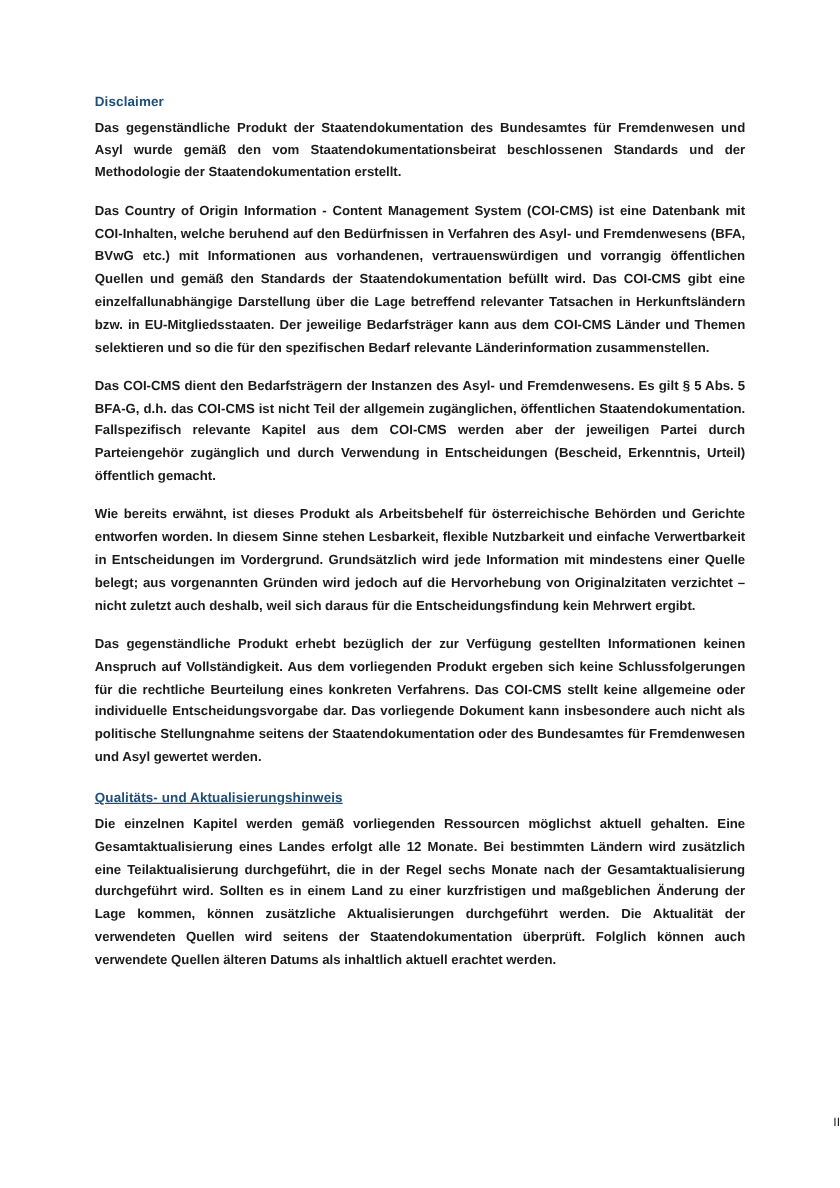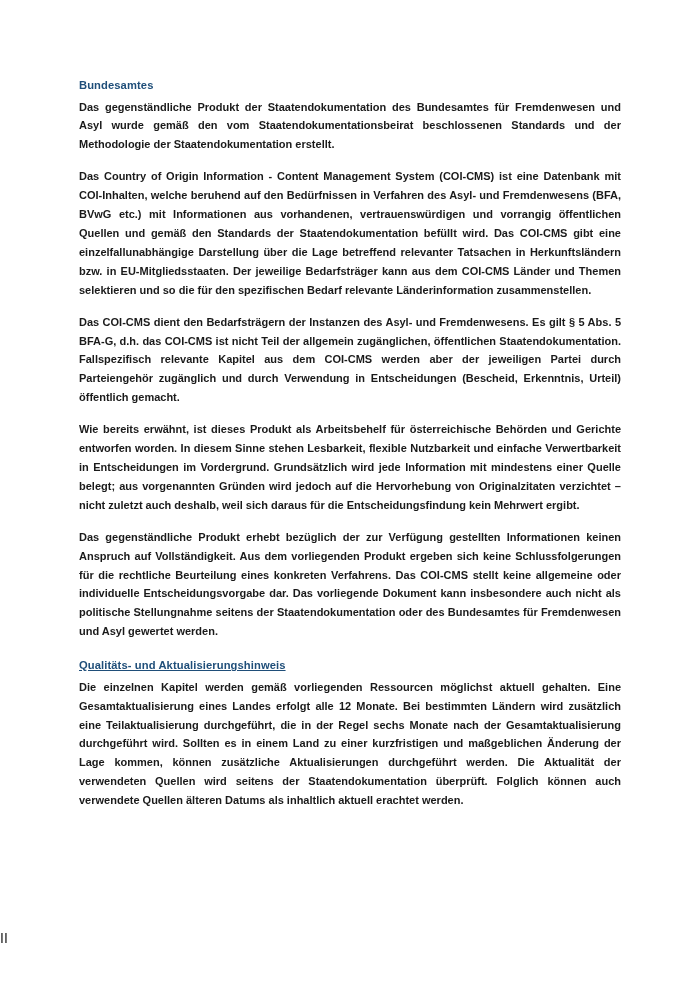--- a/index.html
+++ b/index.html
@@ -43,35 +43,35 @@
     text-justify: inter-word;
     color: #1a1a1a;
     hyphens: manual;
     font-weight: bold;
   }
   p.para:last-child {
     margin-bottom: 0;
   }
   .page-number {
     position: absolute;
-    left: 0;
+    left: 16px;
     right: 0;
     top: 930px;
-    text-align: left;
-    font-size: 14px;
+    text-align: right;
+    font-size: 10px;
     color: #1a1a1a;
   }
 </style>
 </head>
 <body>
 
 <div class="page">
   <div class="doc-body">
 
-    <h2 class="section-heading">Bundesamtes</h2>
+    <h2 class="section-heading">Disclaimer</h2>
     <p class="para">Das gegenständliche Produkt der Staatendokumentation des Bundesamtes für Fremdenwesen und Asyl wurde gemäß den vom Staatendokumentationsbeirat beschlossenen Standards und der Methodologie der Staatendokumentation erstellt.</p>
     <p class="para">Das Country of Origin Information - Content Management System (COI-CMS) ist eine Datenbank mit COI-Inhalten, welche beruhend auf den Bedürfnissen in Verfahren des Asyl- und Fremdenwesens (BFA, BVwG etc.) mit Informationen aus vorhandenen, vertrauenswürdigen und vorrangig öffentlichen Quellen und gemäß den Standards der Staatendokumentation befüllt wird. Das COI-CMS gibt eine einzelfallunabhängige Darstellung über die Lage betreffend relevanter Tatsachen in Herkunftsländern bzw. in EU-Mitgliedsstaaten. Der jeweilige Bedarfsträger kann aus dem COI-CMS Länder und Themen selektieren und so die für den spezifischen Bedarf relevante Länderinformation zusammenstellen.</p>
     <p class="para">Das COI-CMS dient den Bedarfsträgern der Instanzen des Asyl- und Fremdenwesens. Es gilt § 5 Abs. 5 BFA-G, d.h. das COI-CMS ist nicht Teil der allgemein zugänglichen, öffentlichen Staatendokumentation. Fallspezifisch relevante Kapitel aus dem COI-CMS werden aber der jeweiligen Partei durch Parteiengehör zugänglich und durch Verwendung in Entscheidungen (Bescheid, Erkenntnis, Urteil) öffentlich gemacht.</p>
     <p class="para">Wie bereits erwähnt, ist dieses Produkt als Arbeitsbehelf für österreichische Behörden und Gerichte entworfen worden. In diesem Sinne stehen Lesbarkeit, flexible Nutzbarkeit und einfache Verwertbarkeit in Entscheidungen im Vordergrund. Grundsätzlich wird jede Information mit mindestens einer Quelle belegt; aus vorgenannten Gründen wird jedoch auf die Hervorhebung von Originalzitaten verzichtet – nicht zuletzt auch deshalb, weil sich daraus für die Entscheidungsfindung kein Mehrwert ergibt.</p>
     <p class="para">Das gegenständliche Produkt erhebt bezüglich der zur Verfügung gestellten Informationen keinen Anspruch auf Vollständigkeit. Aus dem vorliegenden Produkt ergeben sich keine Schlussfolgerungen für die rechtliche Beurteilung eines konkreten Verfahrens. Das COI-CMS stellt keine allgemeine oder individuelle Entscheidungsvorgabe dar. Das vorliegende Dokument kann insbesondere auch nicht als politische Stellungnahme seitens der Staatendokumentation oder des Bundesamtes für Fremdenwesen und Asyl gewertet werden.</p>
 
     <h2 class="section-heading second">Qualitäts- und Aktualisierungshinweis</h2>
     <p class="para">Die einzelnen Kapitel werden gemäß vorliegenden Ressourcen möglichst aktuell gehalten. Eine Gesamtaktualisierung eines Landes erfolgt alle 12 Monate. Bei bestimmten Ländern wird zusätzlich eine Teilaktualisierung durchgeführt, die in der Regel sechs Monate nach der Gesamtaktualisierung durchgeführt wird. Sollten es in einem Land zu einer kurzfristigen und maßgeblichen Änderung der Lage kommen, können zusätzliche Aktualisierungen durchgeführt werden. Die Aktualität der verwendeten Quellen wird seitens der Staatendokumentation überprüft. Folglich können auch verwendete Quellen älteren Datums als inhaltlich aktuell erachtet werden.</p>
 
   </div>

